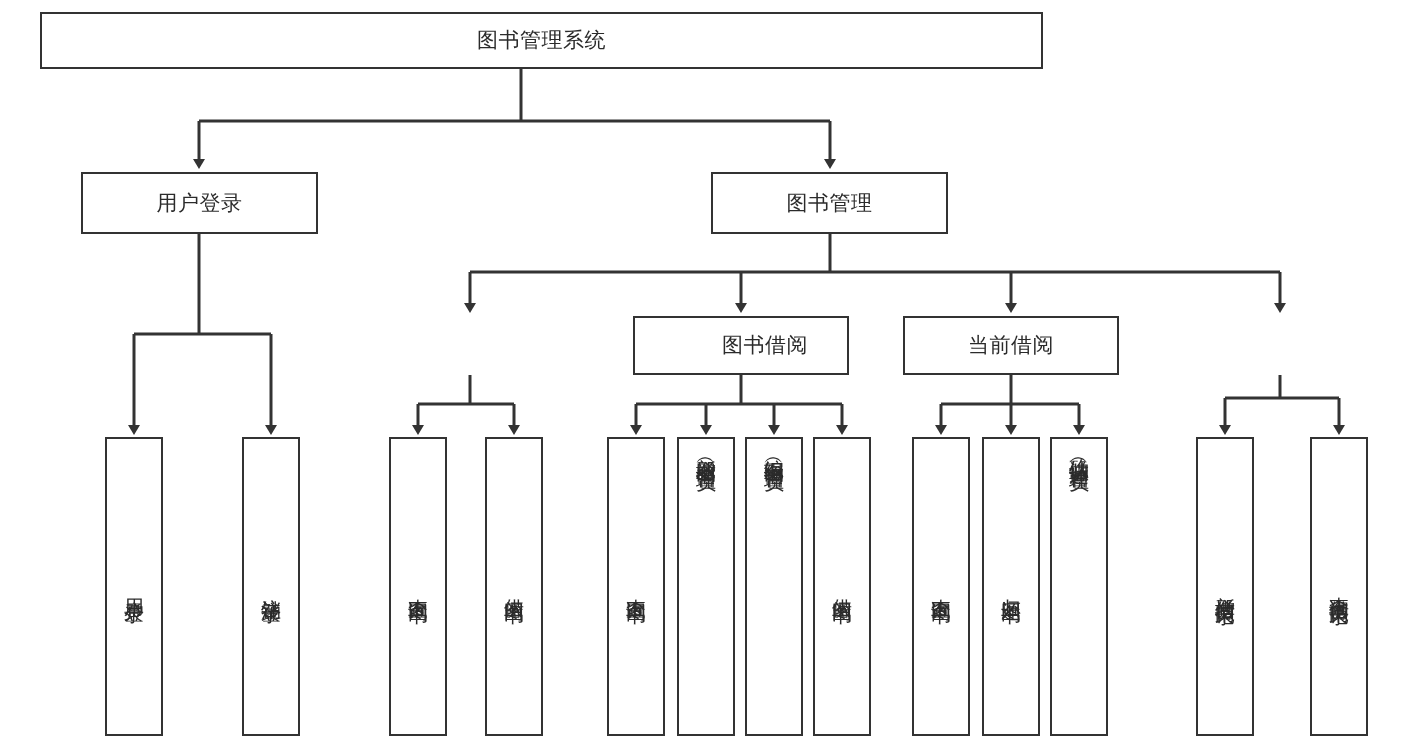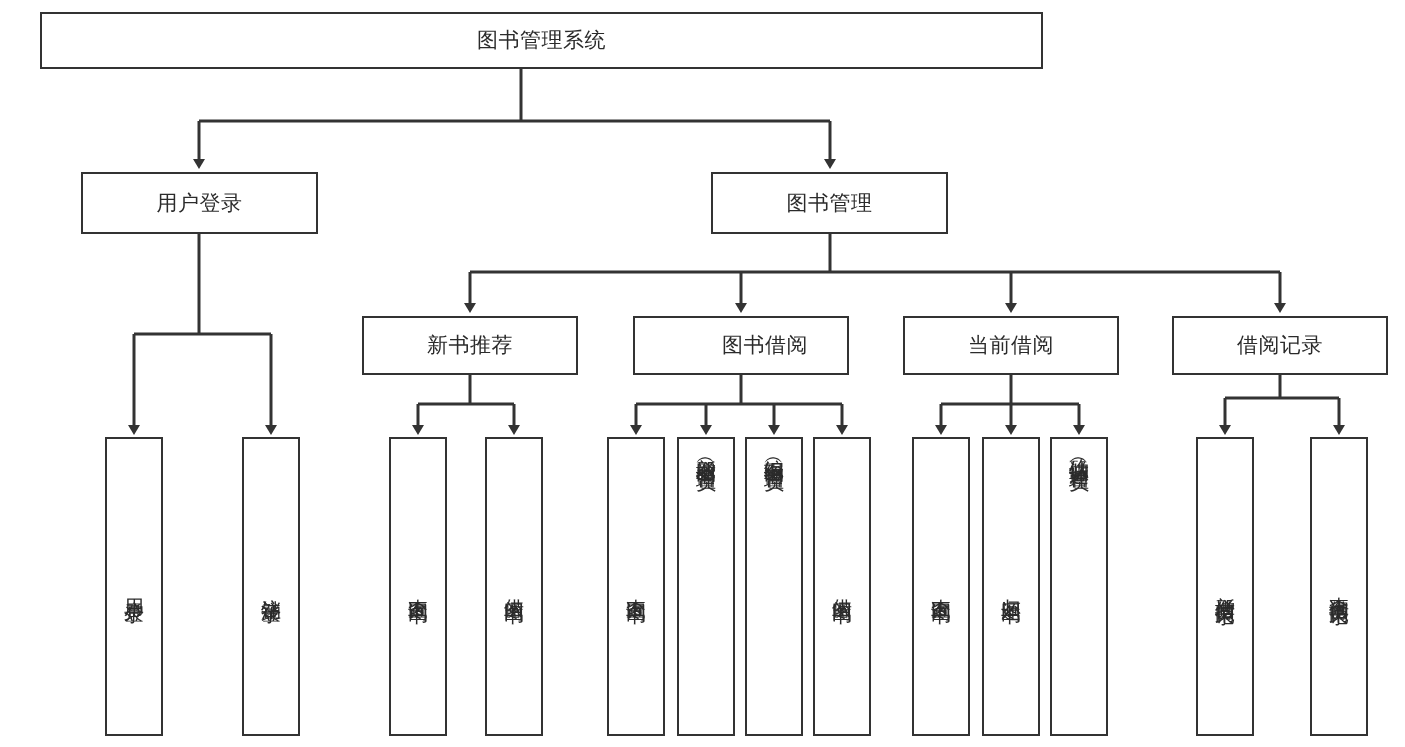--- a/index.html
+++ b/index.html
@@ -127,31 +127,25 @@
     <span class="label">图书管理系统</span>
   </div>
 
   <div class="node" style="left:81px; top:172px; width:237px; height:62px;">
     <span class="label">用户登录</span>
   </div>
   <div class="node" style="left:711px; top:172px; width:237px; height:62px;">
     <span class="label">图书管理</span>
   </div>
 
-  <div class="node" style="left:362px; top:316px; width:216px; height:59px;">
-    <span class="label">新书推荐</span>
-  </div>
   <div class="node" style="left:633px; top:316px; width:216px; height:59px;padding-left:48px;">
     <span class="label">图书借阅</span>
   </div>
   <div class="node" style="left:903px; top:316px; width:216px; height:59px;">
     <span class="label">当前借阅</span>
-  </div>
-  <div class="node" style="left:1172px; top:316px; width:216px; height:59px;">
-    <span class="label">借阅记录</span>
   </div>
 
   <div class="node vert center" style="left:105px; top:437px; width:58px; height:299px;">
     <span class="label">用户登录</span>
   </div>
   <div class="node vert center" style="left:242px; top:437px; width:58px; height:299px;">
     <span class="label">注销登录</span>
   </div>
 
   <div class="node vert center" style="left:389px; top:437px; width:58px; height:299px;">

